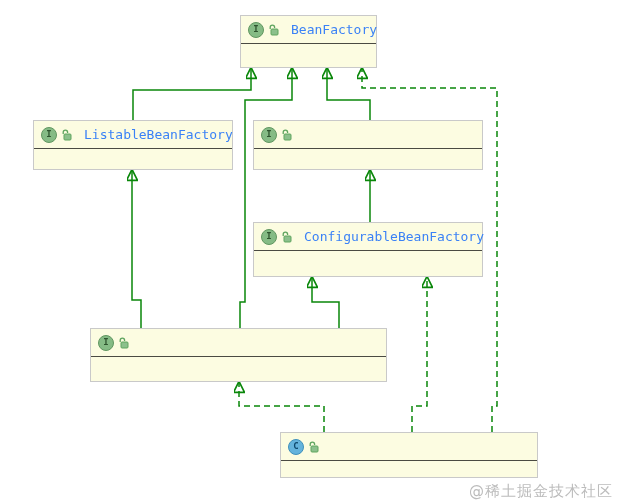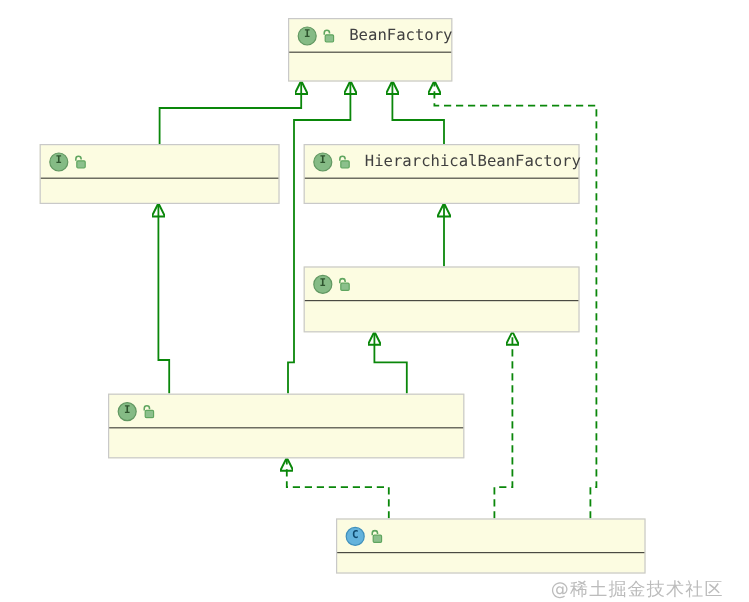--- a/index.html
+++ b/index.html
@@ -18,40 +18,40 @@
     background:#fcfce1;border:1px solid #c9c9c9;
     display:flex;flex-direction:column;
   }
   .node-title{
     height:27px;flex:0 0 auto;display:flex;align-items:center;
     padding:0 9px 0 7px;border-bottom:1px solid #4a4a42;gap:4px;
   }
   .node-body{flex:1 1 auto;}
   .node-name{
     font:13px/1 "DejaVu Sans Mono","Liberation Mono",monospace;
-    color:#404040;margin-left:8px;white-space:nowrap;
+    color:#3b82f6;margin-left:8px;white-space:nowrap;
   }
   .badge{
     width:14px;height:14px;border-radius:50%;flex:0 0 auto;
     display:flex;align-items:center;justify-content:center;
     font:bold 9px/1 "DejaVu Sans Mono",monospace;
   }
   .badge.iface{background:#85bb85;border:1px solid #619761;color:#2e542e;}
   .badge.cls{background:#64b3dc;border:1px solid #4090bc;color:#0f4a6e;}
   .lock{flex:0 0 auto;margin-top:1px;}
 
   .n0{left:240px;top:15px;width:137px;height:53px;}
   .n1{left:33px;top:120px;width:200px;height:50px;}
   .n2{left:253px;top:120px;width:230px;height:50px;}
   .n3{left:253px;top:222px;width:230px;height:55px;}
   .n4{left:90px;top:328px;width:297px;height:54px;}
   .n5{left:280px;top:432px;width:258px;height:46px;}
 
   .watermark{
-    position:absolute;right:21px;bottom:2px;z-index:3;
+    position:absolute;right:11px;bottom:2px;z-index:3;
     font:15px/1.2 "DejaVu Sans","Liberation Sans",sans-serif;
     color:#bcbcbc;letter-spacing:1px;
   }
 </style>
 </head>
 <body>
 
 <div class="stage">
 
   <svg class="wires" width="624" height="502" viewBox="0 0 624 502">
@@ -83,43 +83,44 @@
     <div class="node-body"></div>
   </div>
 
   <div class="node n1">
     <div class="node-title">
       <span class="badge iface">I</span>
       <svg class="lock" width="11" height="12" viewBox="0 0 11 12">
         <path d="M2.2 5 V3.4 a2.2 2.2 0 0 1 4.4 0 V4" fill="none" stroke="#5fa55f" stroke-width="1.3"></path>
         <rect x="3" y="5" width="7" height="6" rx="1" fill="#8cc08c" stroke="#5fa55f" stroke-width="1"></rect>
       </svg>
+      <span class="node-name">ListableBeanFactory</span>
     </div>
     <div class="node-body"></div>
   </div>
 
   <div class="node n2">
     <div class="node-title">
       <span class="badge iface">I</span>
       <svg class="lock" width="11" height="12" viewBox="0 0 11 12">
         <path d="M2.2 5 V3.4 a2.2 2.2 0 0 1 4.4 0 V4" fill="none" stroke="#5fa55f" stroke-width="1.3"></path>
         <rect x="3" y="5" width="7" height="6" rx="1" fill="#8cc08c" stroke="#5fa55f" stroke-width="1"></rect>
       </svg>
-      <span class="node-name">HierarchicalBeanFactory</span>
     </div>
     <div class="node-body"></div>
   </div>
 
   <div class="node n3">
     <div class="node-title">
       <span class="badge iface">I</span>
       <svg class="lock" width="11" height="12" viewBox="0 0 11 12">
         <path d="M2.2 5 V3.4 a2.2 2.2 0 0 1 4.4 0 V4" fill="none" stroke="#5fa55f" stroke-width="1.3"></path>
         <rect x="3" y="5" width="7" height="6" rx="1" fill="#8cc08c" stroke="#5fa55f" stroke-width="1"></rect>
       </svg>
+      <span class="node-name">ConfigurableBeanFactory</span>
     </div>
     <div class="node-body"></div>
   </div>
 
   <div class="node n4">
     <div class="node-title">
       <span class="badge iface">I</span>
       <svg class="lock" width="11" height="12" viewBox="0 0 11 12">
         <path d="M2.2 5 V3.4 a2.2 2.2 0 0 1 4.4 0 V4" fill="none" stroke="#5fa55f" stroke-width="1.3"></path>
         <rect x="3" y="5" width="7" height="6" rx="1" fill="#8cc08c" stroke="#5fa55f" stroke-width="1"></rect>

